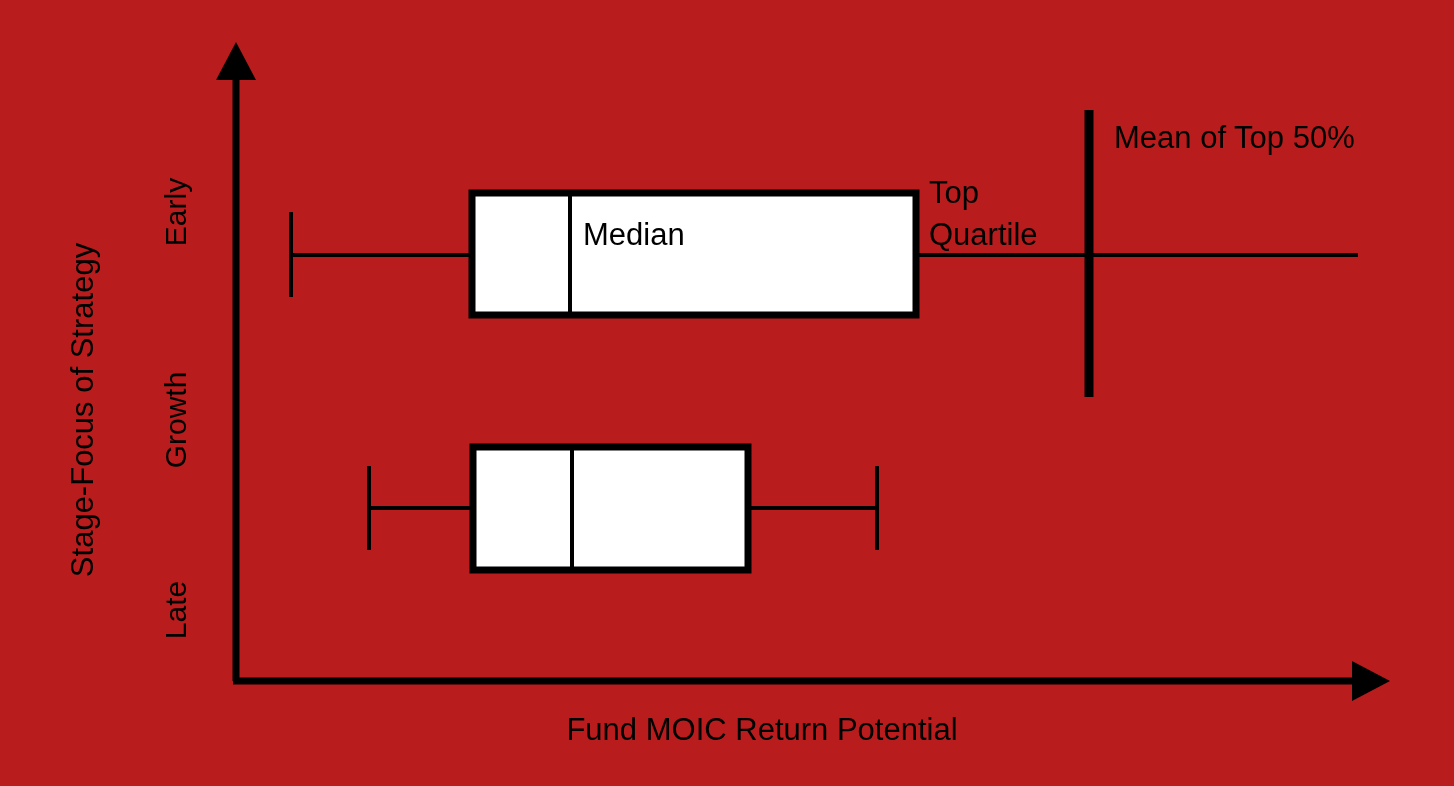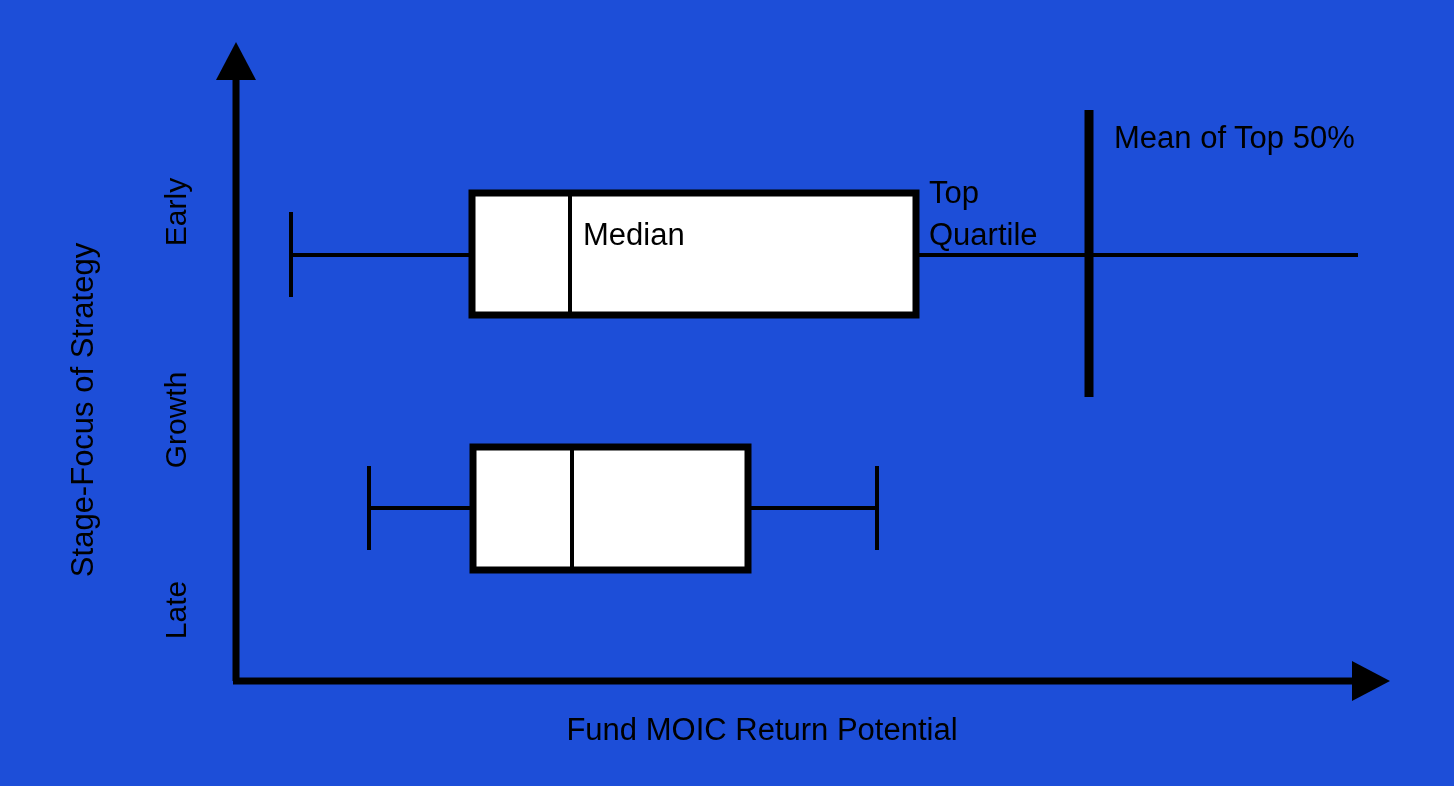--- a/index.html
+++ b/index.html
@@ -8,21 +8,21 @@
     background: #ffffff;
   }
   body {
     font-family: "Liberation Sans", sans-serif;
     color: #000000;
   }
   #chart-root {
     position: relative;
     width: 1454px;
     height: 786px;
-    background: #1d4ed8;
+    background: #b91c1c;
     overflow: hidden;
   }
   #chart-svg {
     position: absolute;
     left: 0;
     top: 0;
     width: 1454px;
     height: 786px;
     display: block;
   }

